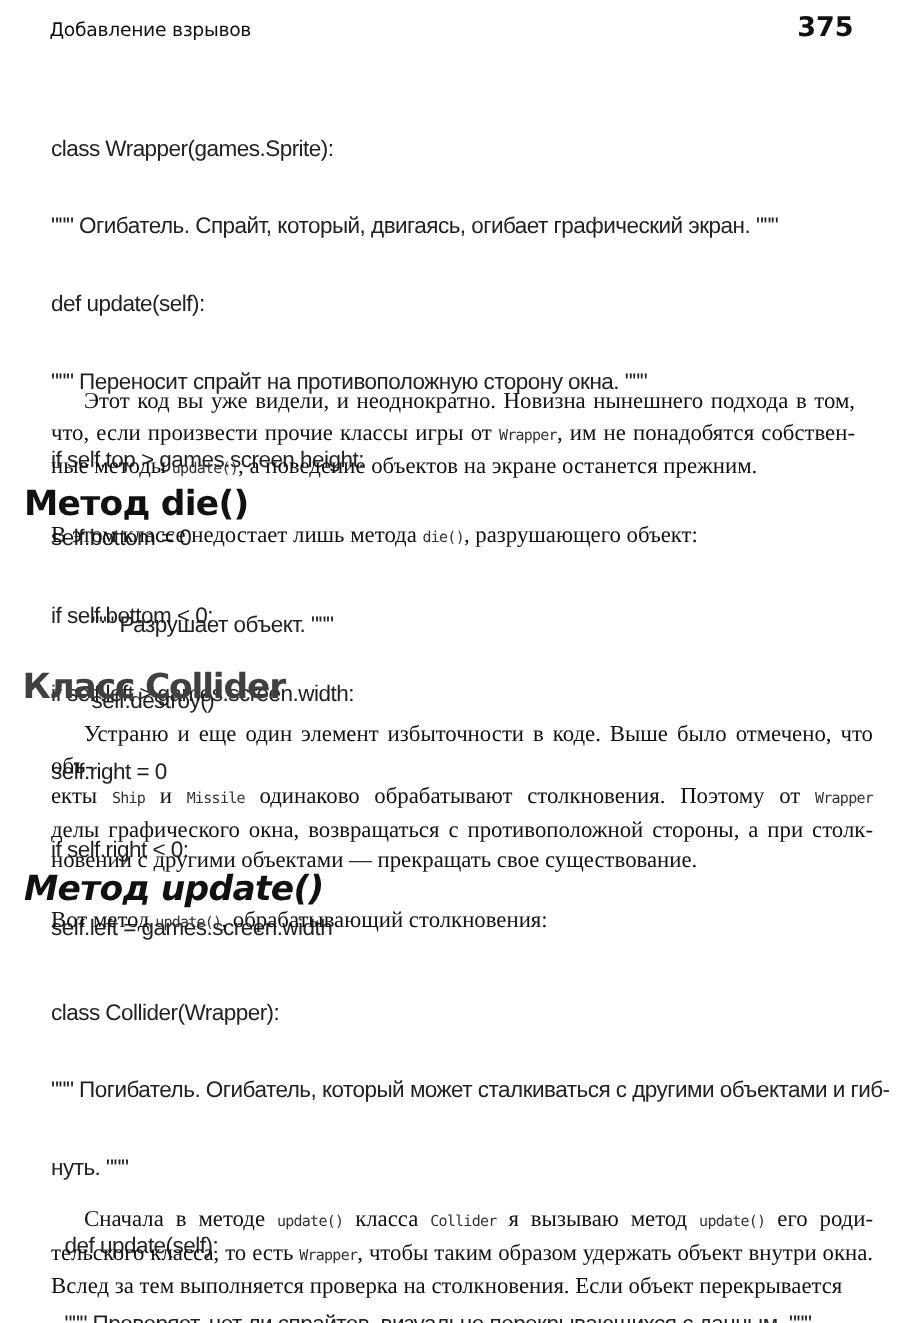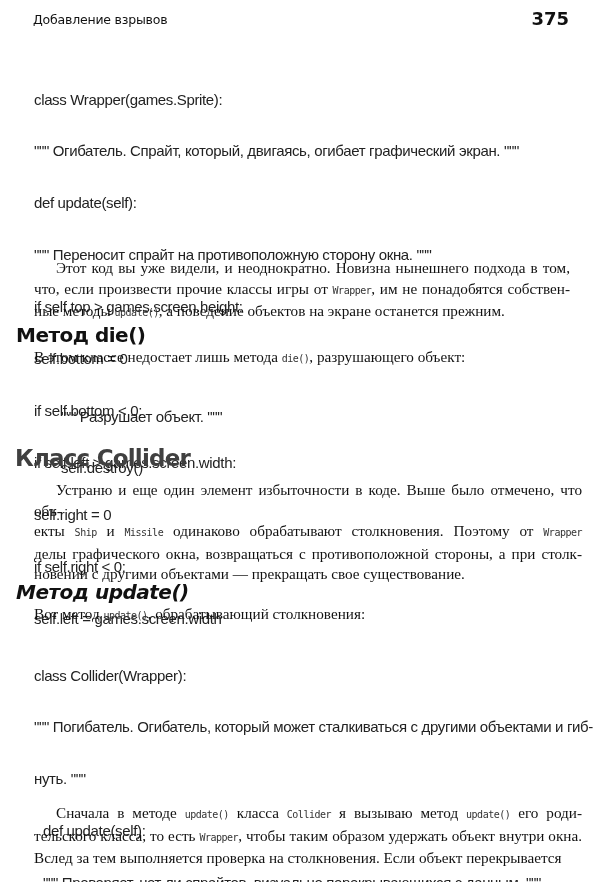--- a/index.html
+++ b/index.html
@@ -4,21 +4,21 @@
   <style>
     html, body { margin: 0; padding: 0; background: #ffffff; }
     body { width: 600px; height: 882px; position: relative; overflow: hidden; color: #111; }
     .abs { position: absolute; }
     .running-head { left: 33px; top: 12px; font-family: "DejaVu Sans", sans-serif; font-size: 12.5px; color: #111; letter-spacing: -0.2px; }
     .page-num { right: 31px; top: 8px; font-family: "DejaVu Sans", sans-serif; font-weight: bold; font-size: 18px; color: #111; }
     .code { font-family: Liberation Sans, sans-serif; font-size: 15px; line-height: 17.3px; white-space: pre; color: #222; letter-spacing: -0.35px; }
     .para { font-family: "Liberation Serif", serif; font-size: 15.2px; line-height: 20.6px; color: #111; text-align: justify; }
     .para .ind { display: inline-block; width: 22px; }
     .para code, .inl { font-family: "DejaVu Sans Mono", monospace; font-size: 10px; color: #333; letter-spacing: -0.5px; }
-    .h3 { font-family: "DejaVu Sans", sans-serif; font-weight: bold; font-size: 20px; color: #111; letter-spacing: -0.5px; }
+    .h3 { font-family: "DejaVu Sans", sans-serif; font-weight: bold; font-size: 23px; color: #111; letter-spacing: -0.5px; }
     .h2 { font-family: "DejaVu Sans", sans-serif; font-weight: bold; font-size: 23px; color: #404040; letter-spacing: -0.8px; }
     .line { display: block; white-space: nowrap; }
   </style>
 </head>
 <body>
 
 <div class="abs running-head">Добавление взрывов</div>
 <div class="abs page-num">375</div>
 
 <div class="abs code" style="left:34px; top:56px;">

